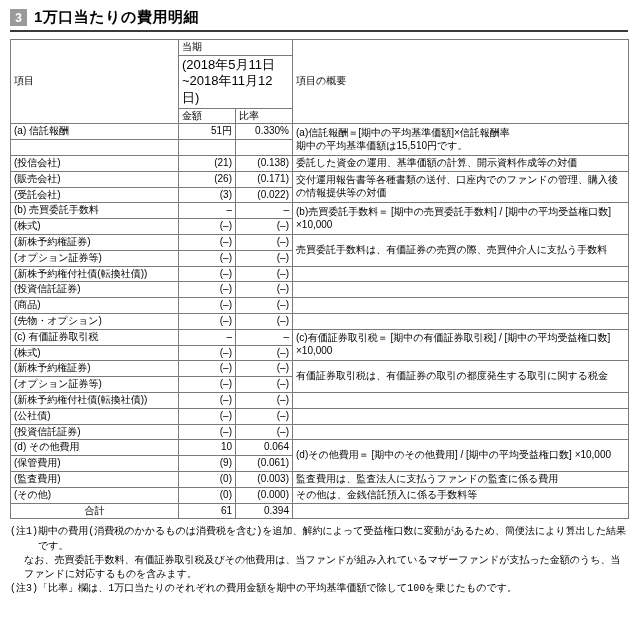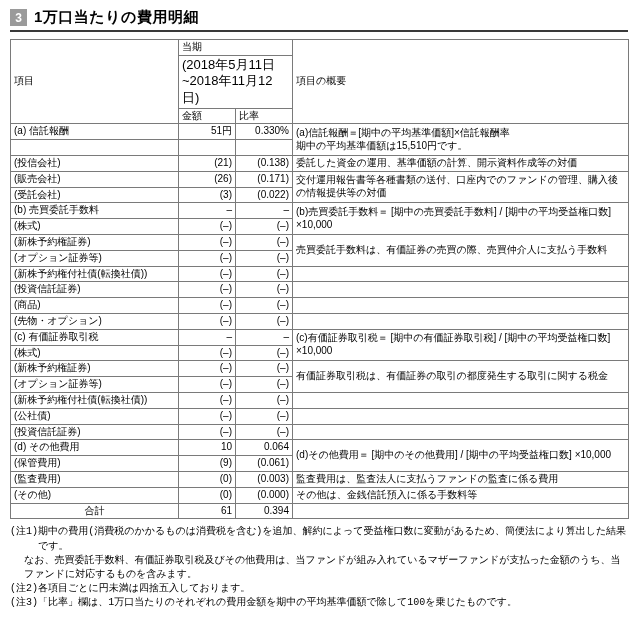--- a/index.html
+++ b/index.html
@@ -284,22 +284,18 @@
 
   <div class="notes">
       <div class="note">
         <span class="note-mark">(注1)</span>
         <span class="note-body">期中の費用(消費税のかかるものは消費税を含む)を追加、解約によって受益権口数に変動があるため、簡便法により算出した結果です。</span>
       </div>
       <div class="note note-sub">
         <span class="note-body">なお、売買委託手数料、有価証券取引税及びその他費用は、当ファンドが組み入れているマザーファンドが支払った金額のうち、当ファンドに対応するものを含みます。</span>
       </div>
       <div class="note">
-        <span class="note-mark">(注2)</span>
-        <span class="note-body">各項目ごとに円未満は四捨五入しております。</span>
-      </div>
-      <div class="note">
         <span class="note-mark">(注3)</span>
         <span class="note-body">「比率」欄は、1万口当たりのそれぞれの費用金額を期中の平均基準価額で除して100を乗じたものです。</span>
       </div>
     </div>
 
 </div>
 
 </body></html>

